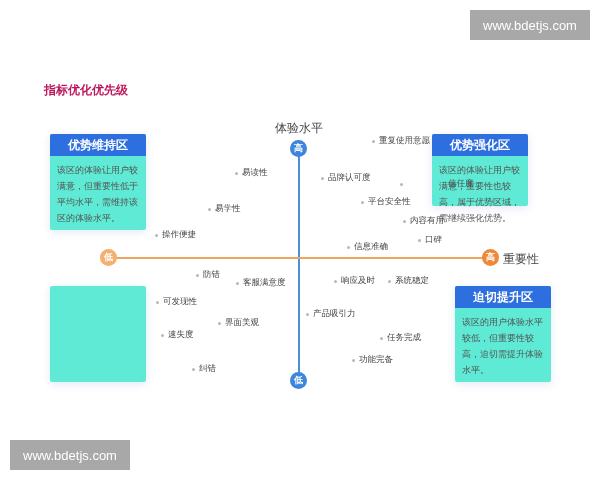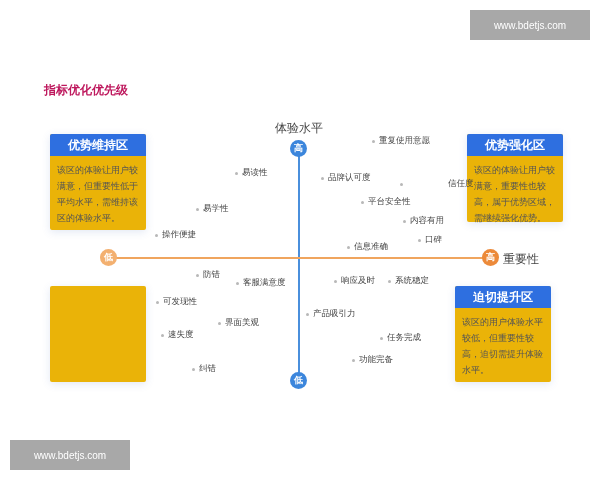--- a/index.html
+++ b/index.html
@@ -2,21 +2,21 @@
 <html><head>
   <meta charset="utf-8">
   <style>
     * { box-sizing: border-box; margin: 0; padding: 0; }
     html, body { width: 600px; height: 480px; background: #ffffff; overflow: hidden; }
     body { position: relative; font-family: "DejaVu Sans", "Liberation Sans", sans-serif; color: #333; }
 
     .watermark {
       position: absolute; background: #a8a8a8; color: #ffffff;
       font-family: "Liberation Sans", "DejaVu Sans", sans-serif;
-      font-size: 10px; display: flex; align-items: center; justify-content: center;
+      font-size: 13px; display: flex; align-items: center; justify-content: center;
     }
     .wm-top { left: 470px; top: 10px; width: 120px; height: 30px; }
     .wm-bottom { left: 10px; top: 440px; width: 120px; height: 30px; }
 
     .page-title {
       position: absolute; left: 44px; top: 82px;
       font-size: 12px; font-weight: bold; color: #be185d;
     }
 
     
@@ -40,35 +40,35 @@
       position: absolute; width: 17px; height: 17px; border-radius: 50%;
       color: #fff; font-size: 9px; display: flex; align-items: center; justify-content: center;
       font-weight: bold;
     }
     .node-blue { background: #3c86dc; }
     .node-orange { background: #ec8a3a; }
     .node-orange-light { background: #f3b070; }
 
     
     .card {
-      position: absolute; width: 96px; background: #eab308;
+      position: absolute; width: 96px; background: #5eead4;
       box-shadow: 0 2px 8px rgba(60, 100, 180, 0.15);
       border-radius: 2px;
     }
     .card-head {
       height: 22px; background: #2e6fe0; color: #ffffff; font-weight: bold;
       font-size: 12px; display: flex; align-items: center; justify-content: center;
       border-radius: 2px 2px 0 0;
     }
     .card-body {
       padding: 6px 7px 8px 7px; font-size: 9px; line-height: 16px; color: #555;
     }
 
     .card-tl { left: 50px; top: 134px; height: 96px; }
-    .card-tr { left: 467px; top: 134px; height: 88px; }
+    .card-tr { left: 432px; top: 134px; height: 72px; }
     .card-bl { left: 50px; top: 286px; height: 96px; }
     .card-br { left: 455px; top: 286px; height: 96px; }
 
     
     .pt {
       position: absolute; font-size: 8.5px; color: #444; white-space: nowrap;
       display: flex; align-items: center;
     }
     .pt .dot {
       width: 3px; height: 3px; border-radius: 50%; background: #b8b8b8; margin-right: 4px;
@@ -118,21 +118,21 @@
       <span>易读性</span>
     </div>
     <div class="pt" style="left: 321px; top: 172px;">
       <span class="dot"></span>
       <span>品牌认可度</span>
     </div>
     <div class="pt" style="left: 400px; top: 178px; gap: 41px;">
       <span class="dot"></span>
       <span>信任度</span>
     </div>
-    <div class="pt" style="left: 196px; top: 203px;">
+    <div class="pt" style="left: 208px; top: 203px;">
       <span class="dot"></span>
       <span>易学性</span>
     </div>
     <div class="pt" style="left: 361px; top: 196px;">
       <span class="dot"></span>
       <span>平台安全性</span>
     </div>
     <div class="pt" style="left: 403px; top: 215px;">
       <span class="dot"></span>
       <span>内容有用</span>

